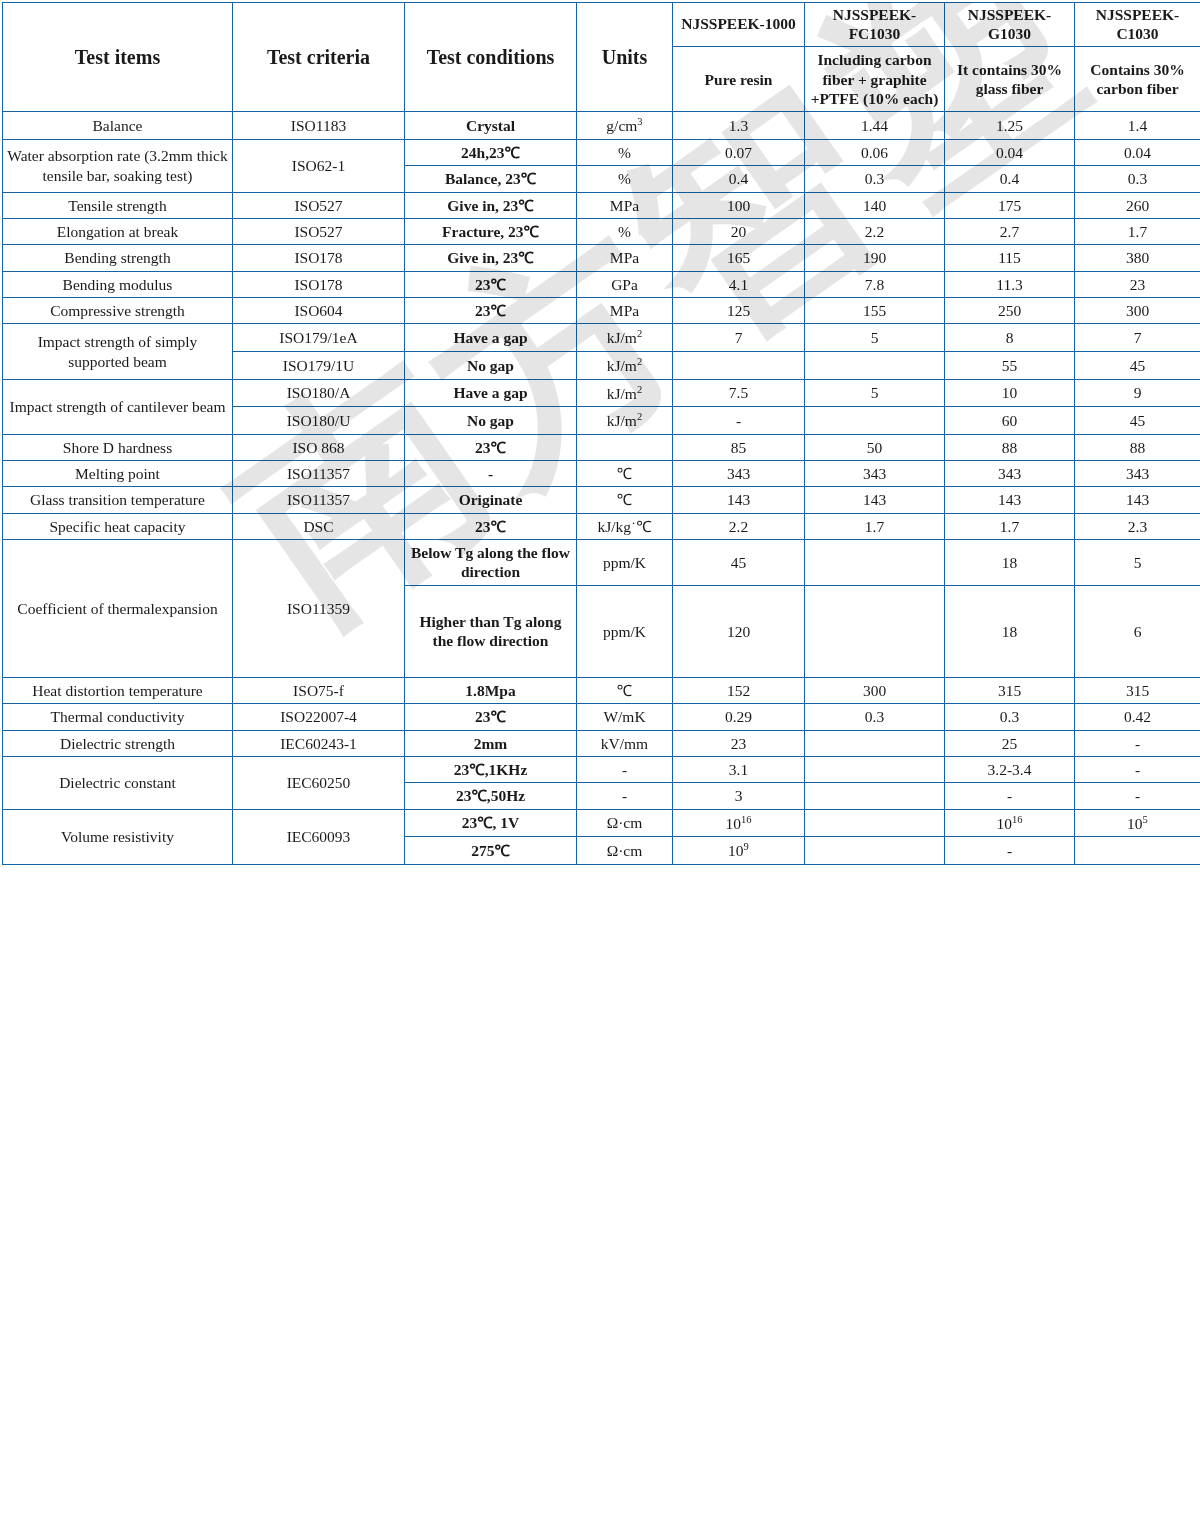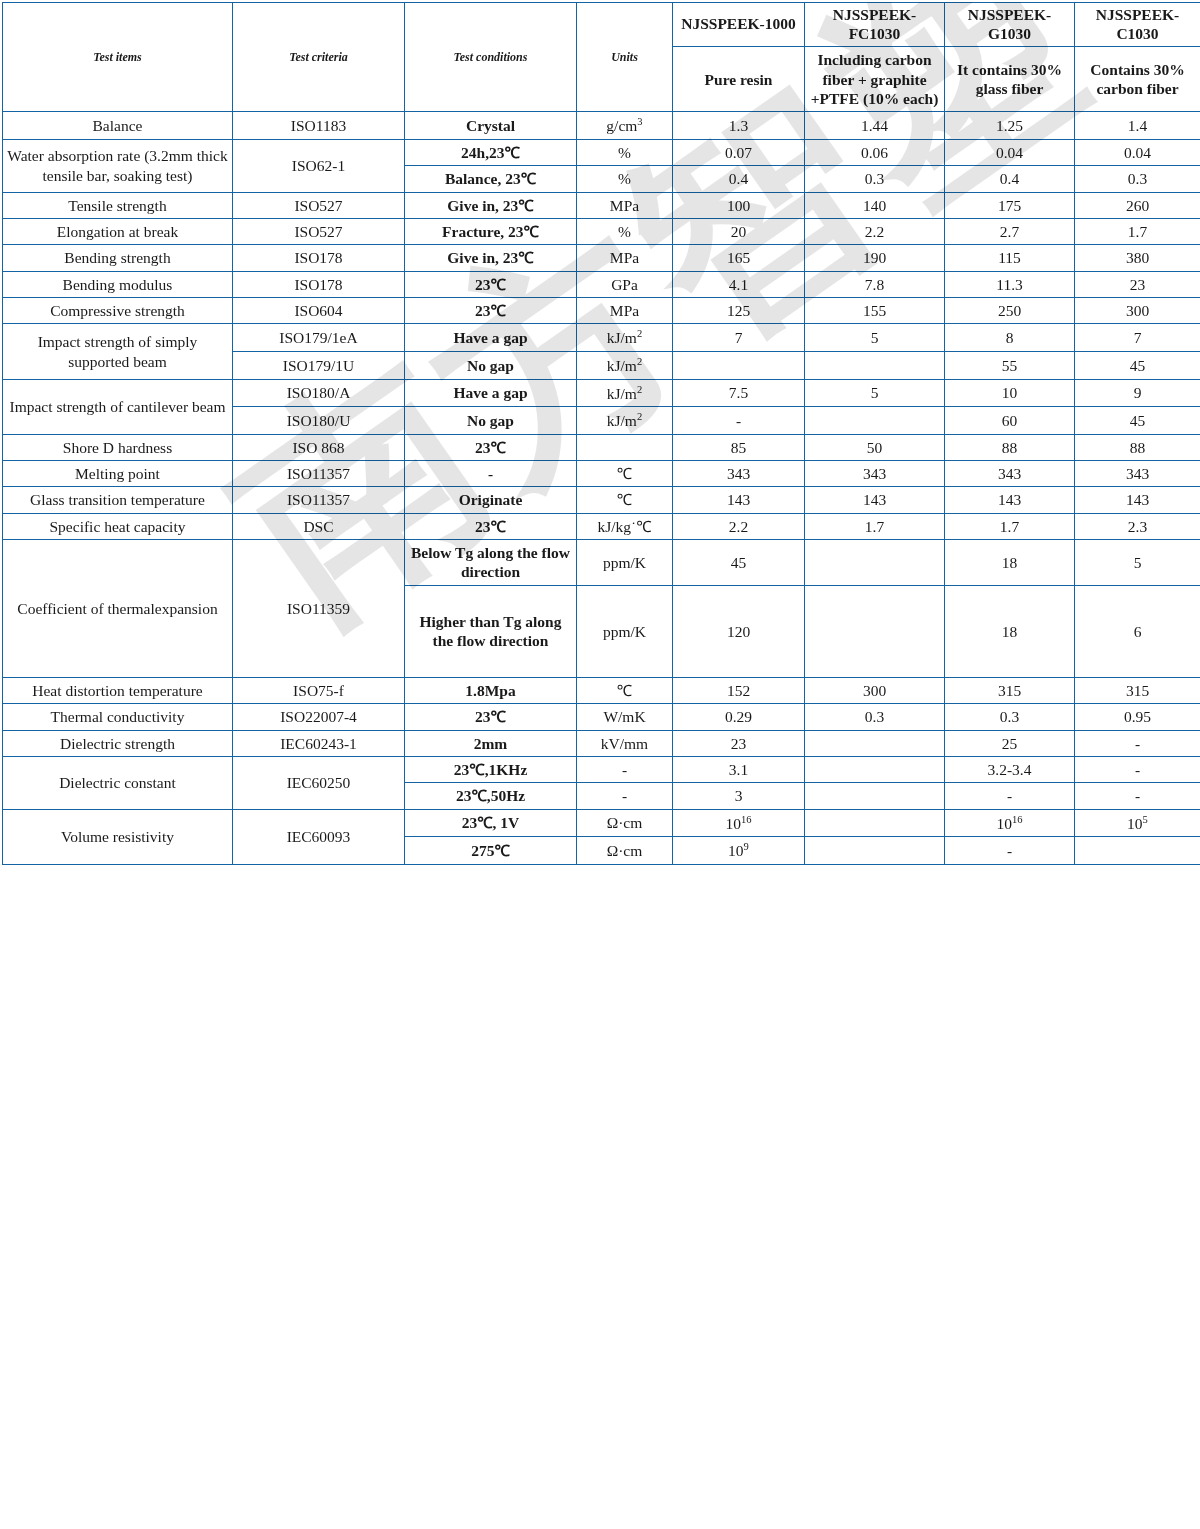--- a/index.html
+++ b/index.html
@@ -71,22 +71,21 @@
   thead th.prod {
     font-size: 15.5px;
     line-height: 1.2;
   }
   thead th.prodsub {
     font-size: 15.5px;
     line-height: 1.25;
     font-weight: bold;
   }
   thead th.leftcol {
-    font-size: 12px;
-    font-style: italic;
+    font-size: 20px;
   }
   .c1 { width: 230px; }
   .c2 { width: 172px; }
   .c3 { width: 172px; }
   .c4 { width: 96px; }
   .c5 { width: 132px; }
   .c6 { width: 140px; }
   .c7 { width: 130px; }
   .c8 { width: 126px; }
   td.item { font-size: 16px; }
@@ -336,21 +335,21 @@
       </tr>
 
       <tr>
         <td class="item">Thermal conductivity</td>
         <td class="crit">ISO22007-4</td>
         <td class="cond">23℃</td>
         <td class="unit">W/mK</td>
         <td class="val">0.29</td>
         <td class="val">0.3</td>
         <td class="val">0.3</td>
-        <td class="val">0.95</td>
+        <td class="val">0.42</td>
       </tr>
 
       <tr>
         <td class="item">Dielectric strength</td>
         <td class="crit">IEC60243-1</td>
         <td class="cond">2mm</td>
         <td class="unit">kV/mm</td>
         <td class="val">23</td>
         <td class="val"></td>
         <td class="val">25</td>

